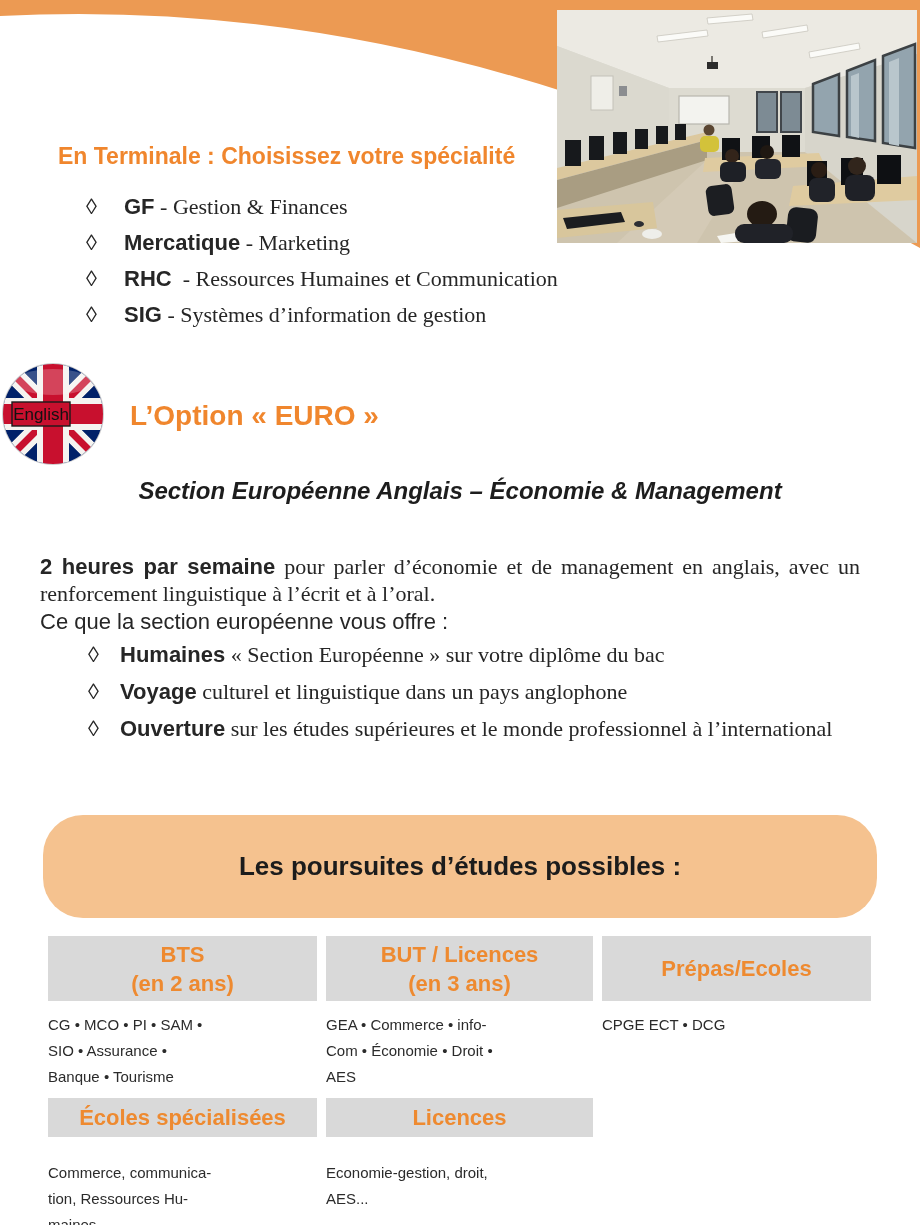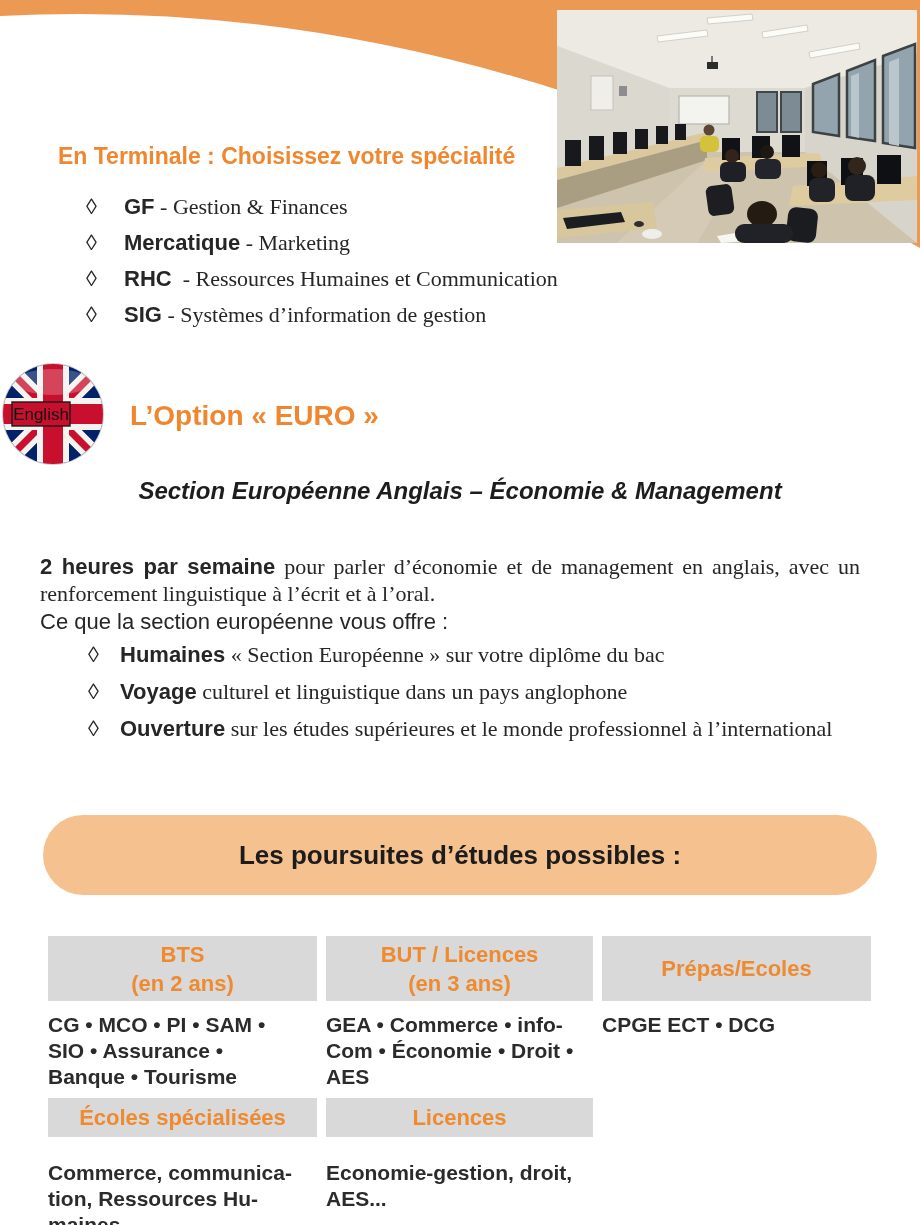--- a/index.html
+++ b/index.html
@@ -35,42 +35,41 @@
     font-size:24px; font-weight:700; font-style:italic; color:#1d1d1d;
   }
   #euro-para {
     position:absolute; left:40px; top:531px; width:820px;
     font-size:22px; line-height:27px; text-align:justify;
   }
   #offer-intro { position:absolute; left:40px; top:609px; font-size:22px; }
 
   
   #pill {
-    position:absolute; left:43px; top:815px; width:834px; height:80px;
+    position:absolute; left:43px; top:815px; width:834px; height:103px;
     background:#F5C28F; border-radius:40px;
     display:flex; align-items:center; justify-content:center;
     font-size:26px; font-weight:700; color:#1c1c1c;
   }
 
   
   #pursuits-table {
     position:absolute; left:48px; top:936px; width:824px;
     display:grid; grid-template-columns:269px 267px 269px; column-gap:9px;
     grid-template-rows:65px 97px 39px auto;
   }
   .th {
     background:#D9D9D9; color:#EE8A30; font-weight:700; font-size:22px;
     text-align:center; line-height:29px; white-space:pre-line;
     display:flex; flex-direction:column; justify-content:center;
   }
   .th.blank { background:transparent; }
   .td {
-    font-size:21px; line-height:26px; color:#2b2b2b; white-space:pre-line;
+    font-size:15px; line-height:26px; color:#2b2b2b; white-space:pre-line;
     padding-top:11px;
-    font-weight:bold;
   }
   .td.r2 { padding-top:23px; }
 </style>
 </head>
 <body>
 
 <div id="page">
 
   <div class="banner">
     <svg width="920" height="250" viewBox="0 0 920 250">

